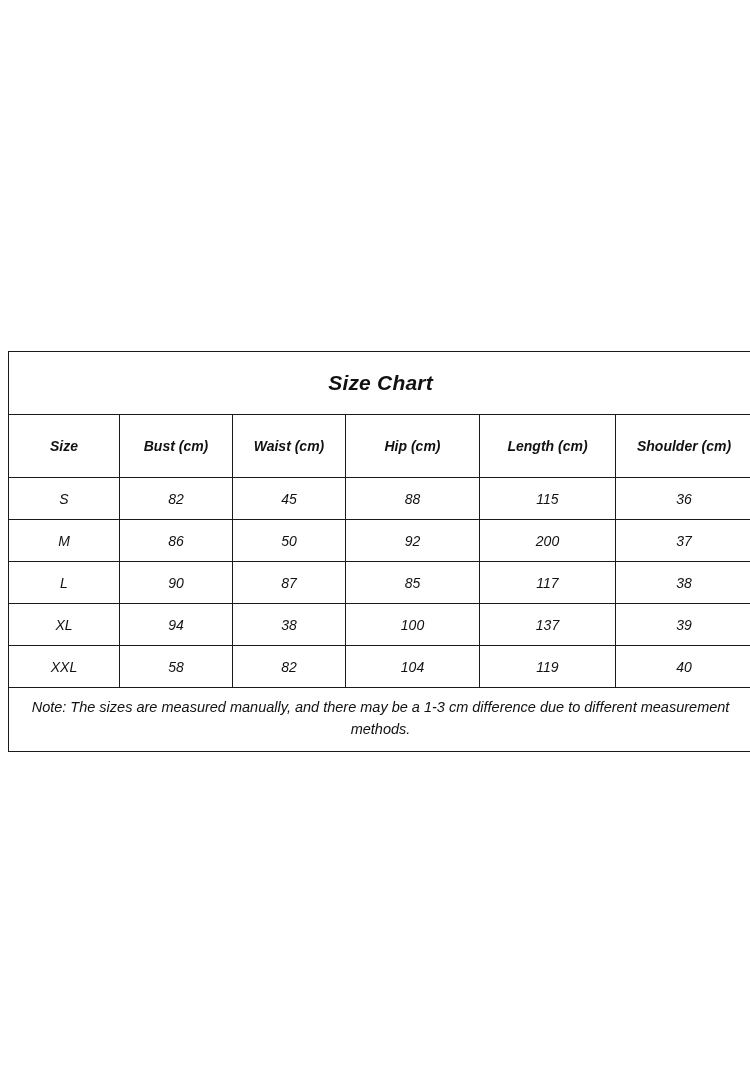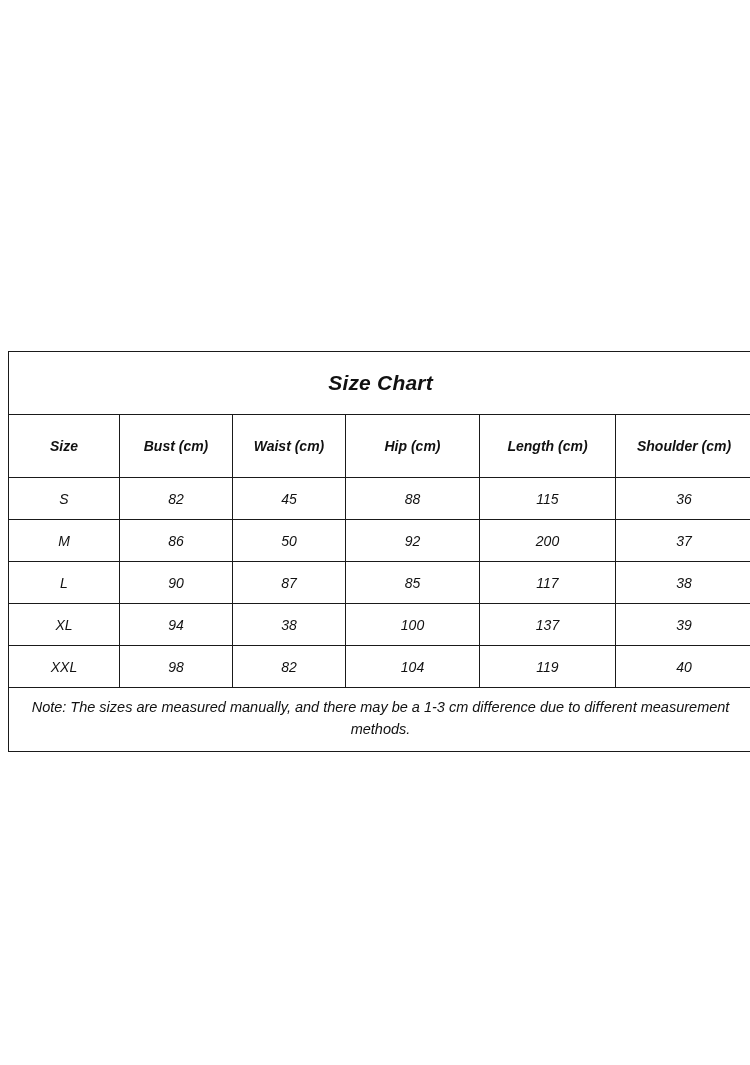--- a/index.html
+++ b/index.html
@@ -125,21 +125,21 @@
         <tr>
           <td class="body-cell">XL</td>
           <td class="body-cell">94</td>
           <td class="body-cell">38</td>
           <td class="body-cell">100</td>
           <td class="body-cell">137</td>
           <td class="body-cell">39</td>
         </tr>
         <tr>
           <td class="body-cell">XXL</td>
-          <td class="body-cell">98</td>
+          <td class="body-cell">58</td>
           <td class="body-cell">82</td>
           <td class="body-cell">104</td>
           <td class="body-cell">119</td>
           <td class="body-cell">40</td>
         </tr>
         <tr>
           <td class="note-cell" colspan="6">Note: The sizes are measured manually, and there may be a 1-3 cm difference due to different measurement methods.</td>
         </tr>
       </tbody>
     </table>

